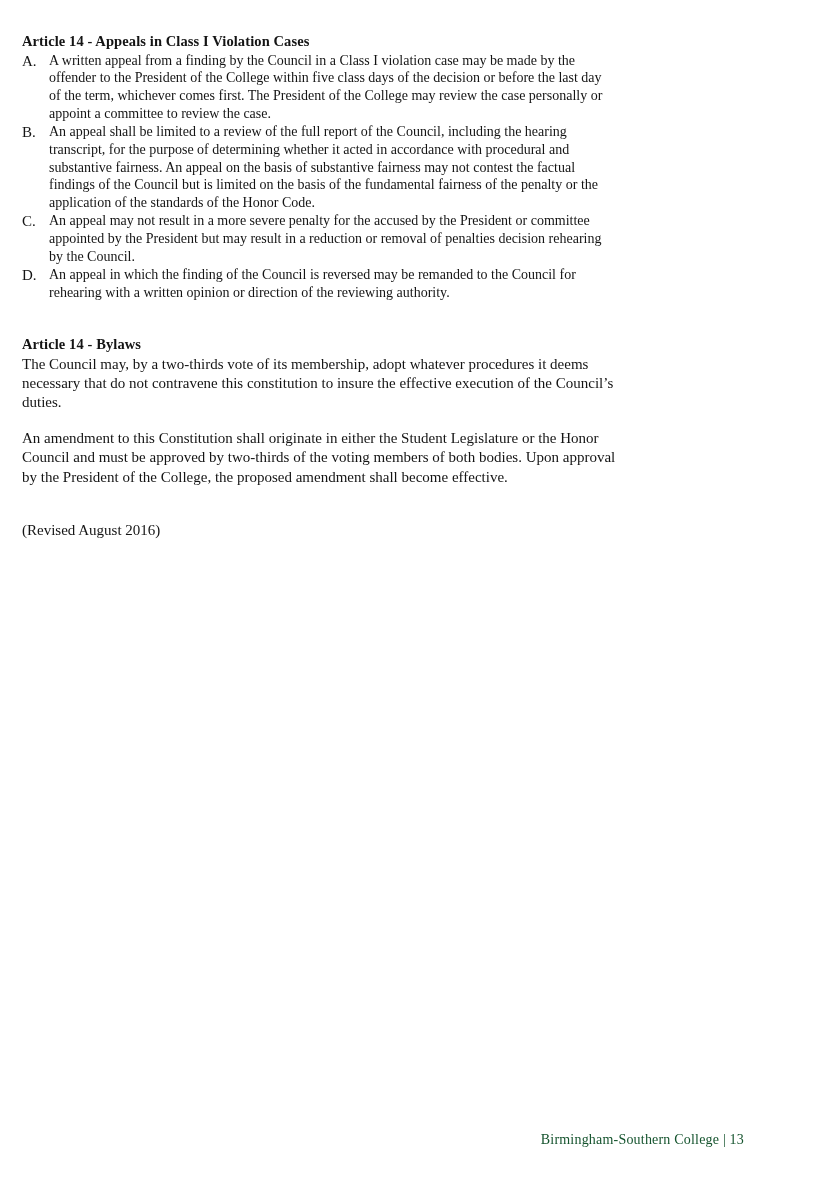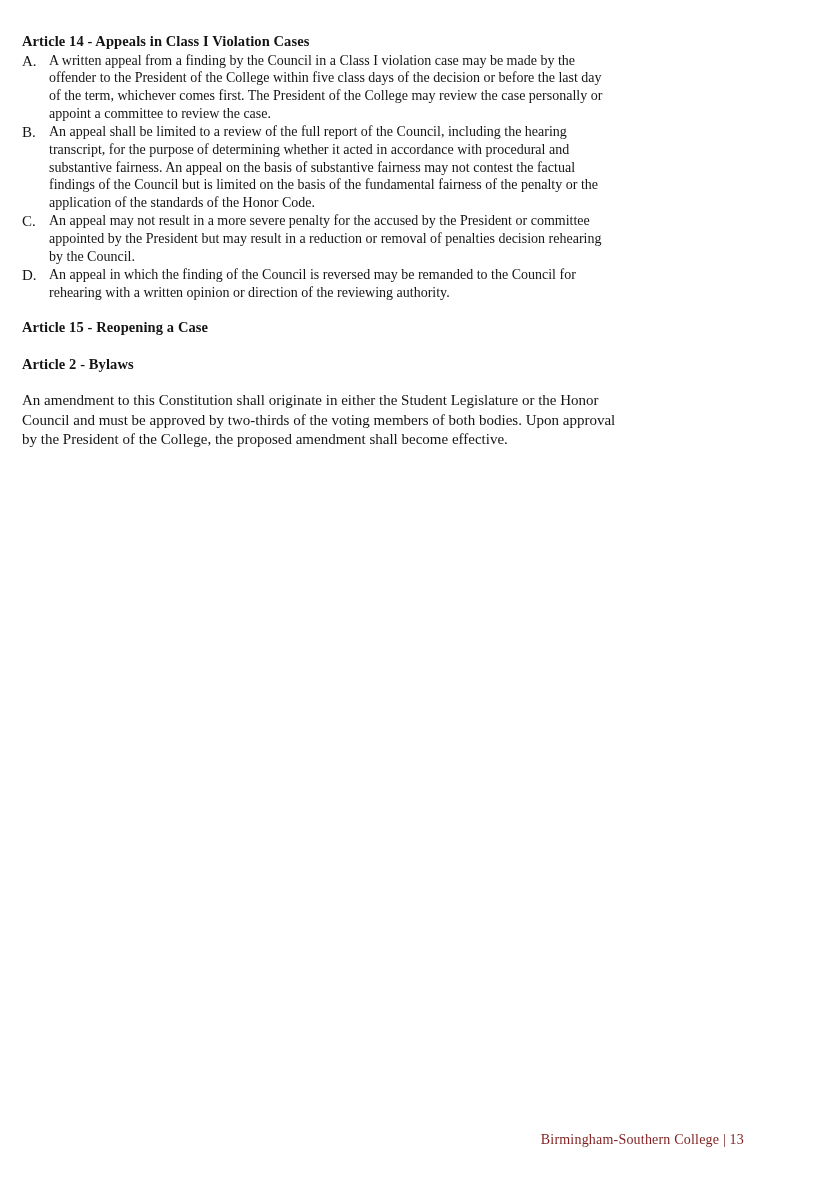--- a/index.html
+++ b/index.html
@@ -65,21 +65,21 @@
   .revised {
     font-size: 15px;
     line-height: 1.275;
     margin: 0;
   }
   .footer {
     position: absolute;
     right: 96px;
     bottom: 32px;
     font-size: 14px;
-    color: #7f1d1d;
+    color: #14532d;
     letter-spacing: 0.2px;
     text-align: right;
   }
 </style>
 </head>
 <body>
 
 <div class="page">
 
   <h2 class="article-heading">Article 14 - Appeals in Class I Violation Cases</h2>
@@ -97,31 +97,32 @@
       <span class="list-text">An appeal may not result in a more severe penalty for the accused by the President or committee appointed by the President but may result in a reduction or removal of penalties decision rehearing by the Council.</span>
     </li>
     <li class="list-item">
       <span class="list-marker">D.</span>
       <span class="list-text">An appeal in which the finding of the Council is reversed may be remanded to the Council for rehearing with a written opinion or direction of the reviewing authority.</span>
     </li>
   </ul>
 
   <div class="spacer"></div>
 
-  <h2 class="article-heading">Article 15 - Reopening a Case</h2>
 
   <div class="spacer"></div>
 
-  <h2 class="article-heading">Article 2 - Bylaws</h2>
+  <h2 class="article-heading">Article 14 - Bylaws</h2>
+  <p class="body-par">The Council may, by a two-thirds vote of its membership, adopt whatever procedures it deems necessary that do not contravene this constitution to insure the effective execution of the Council’s duties.</p>
 
   <div class="spacer"></div>
 
   <p class="body-par">An amendment to this Constitution shall originate in either the Student Legislature or the Honor Council and must be approved by two-thirds of the voting members of both bodies. Upon approval by the President of the College, the proposed amendment shall become effective.</p>
 
   <div class="spacer"></div>
 
 
   <div class="spacer"></div>
 
+  <p class="revised">(Revised August 2016)</p>
 
 </div>
 
 <div class="footer">Birmingham-Southern College | 13</div>
 
 </body></html>

